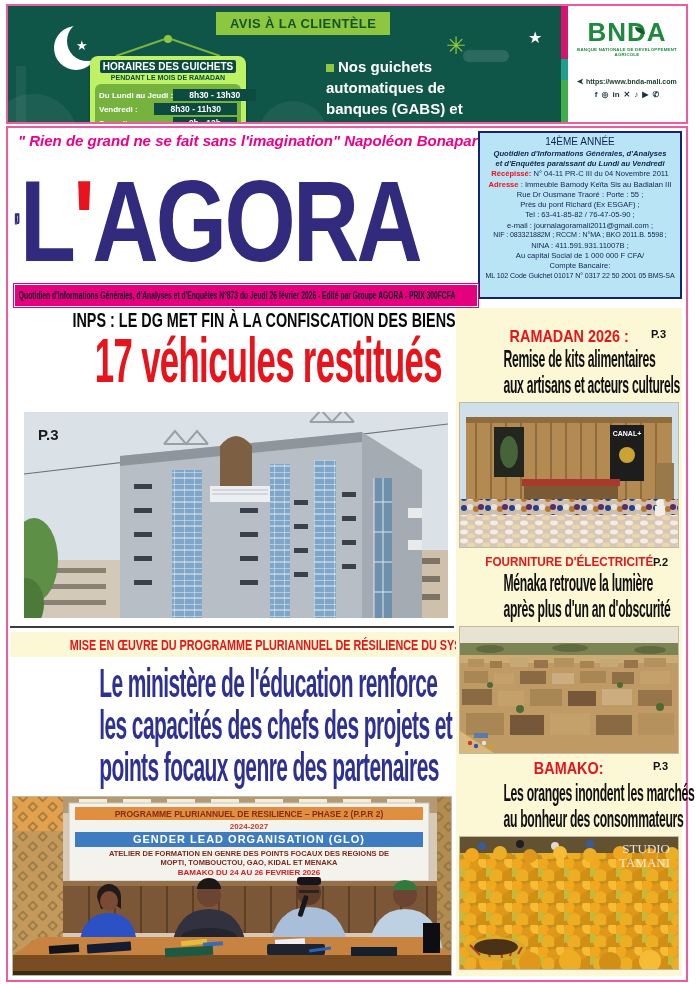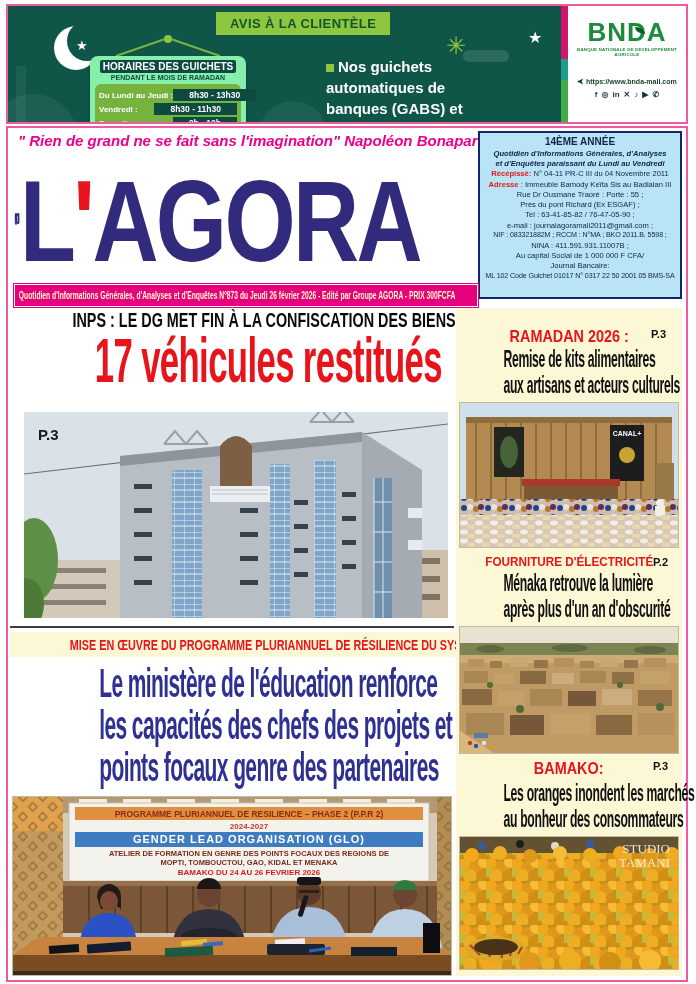--- a/index.html
+++ b/index.html
@@ -15,21 +15,21 @@
   .crescent{position:absolute;left:46px;top:20px;width:44px;height:44px;}
   .crescent .c1{position:absolute;width:44px;height:44px;border-radius:50%;background:#fff;}
   .crescent .c2{position:absolute;left:13px;top:-5px;width:40px;height:40px;border-radius:50%;background:#0f5649;}
   .crescent .star{position:absolute;left:22px;top:12px;color:#fff;font-size:13px;}
   .sparkle{position:absolute;left:438px;top:26px;color:#8dc63f;font-size:24px;}
   .cloud{position:absolute;left:455px;top:44px;width:46px;height:12px;border-radius:8px;background:rgba(255,255,255,0.12);}
   .star2{position:absolute;left:520px;top:22px;color:#fff;font-size:16px;}
   .avis{position:absolute;top:6px;left:208px;background:#8dc63f;color:#14532d;font-weight:bold;font-size:13px;padding:4px 14px;letter-spacing:.4px;white-space:nowrap;}
   .sign{position:absolute;left:82px;top:28px;width:156px;}
   .hanger{display:block;margin:0 auto;}
-  .board{background:#86efac;border-radius:8px;padding:4px 5px 6px;box-shadow:0 2px 3px rgba(0,0,0,.35);}
+  .board{background:#bef264;border-radius:8px;padding:4px 5px 6px;box-shadow:0 2px 3px rgba(0,0,0,.35);}
   .sign-title{background:#0d4a40;color:#fff;font-weight:bold;font-size:10px;text-align:center;padding:1px 3px;border-radius:2px;width:fit-content;margin:0 auto;white-space:nowrap;}
   .sign-sub{color:#0d4a40;font-weight:bold;font-size:7px;text-align:center;margin:1px 0 3px;white-space:nowrap;}
   .rows{background:#76b33e;border-radius:6px;padding:3px 4px;}
   .h-row{display:flex;justify-content:space-between;align-items:center;margin:2px 0;}
   .h-lab{color:#fff;font-weight:bold;font-size:8px;white-space:nowrap;}
   .h-val{background:#0d4a40;color:#fff;font-weight:bold;font-size:8.5px;padding:1px 16px;white-space:nowrap;}
   .ad-msg{position:absolute;left:318px;top:50px;width:178px;color:#fff;font-weight:bold;font-size:15px;line-height:1.4;}
   .bullet{display:inline-block;width:8px;height:8px;background:#8dc63f;margin-right:4px;}
   .ad-strip{width:7px;display:flex;flex-direction:column;}
   .ad-strip .st1{flex:5;background:#d4146e;}
@@ -43,25 +43,25 @@
   .bnda-url{margin-top:20px;font-size:7px;color:#143c2a;font-weight:bold;text-align:center;white-space:nowrap;}
   .send-icon{display:inline-block;transform:scaleX(-1);font-size:8px;margin-right:2px;}
   .bnda-social{display:flex;justify-content:center;gap:4px;margin-top:4px;font-size:8px;color:#15303f;font-weight:bold;}
   
   .page{position:absolute;top:126px;left:6px;width:678px;height:852px;border:2px solid #ef5ba1;background:#fff;}
   .quote{position:absolute;top:4px;left:10px;font-size:15px;font-weight:bold;font-style:italic;color:#ec008c;white-space:nowrap;}
   .masthead{position:absolute;top:30px;left:6px;width:460px;height:122px;display:flex;align-items:flex-start;}
   .agora{font-size:104px;font-weight:bold;color:#312a7d;line-height:1;letter-spacing:-3px;white-space:nowrap;transform:scale(0.88,1.1);transform-origin:left top;margin-top:6px;}
   .agora .apos{color:#e8131d;}
   .info-box{position:absolute;top:3px;right:4px;width:198px;height:160px;background:#b9e4f6;border:2px solid #15256b;padding:2px 1px;text-align:center;color:#10224e;font-size:7.6px;line-height:1.36;}
-  .ib-title{font-size:10px;font-weight:bold;}
+  .ib-title{font-size:10px;font-weight:normal;}
   .ib-em{font-weight:bold;font-style:italic;}
   .redlbl{color:#e8131d;font-weight:bold;}
   .tight{font-size:7.1px;letter-spacing:-.1px;}
-  .issue-bar{position:absolute;top:156px;left:6px;width:462px;height:21px;background:#e5007d;border:1px solid #fff;outline:1px solid #e5007d;color:#fef9c3;overflow:hidden;}
+  .issue-bar{position:absolute;top:156px;left:6px;width:462px;height:21px;background:#e5007d;border:1px solid #fff;outline:1px solid #e5007d;color:#0f172a;overflow:hidden;}
   .issue-bar span{display:inline-block;white-space:nowrap;font-weight:bold;font-size:10.5px;line-height:19px;transform:scaleX(0.64);transform-origin:left center;padding-left:6px;}
   .left-col{position:absolute;top:180px;left:2px;width:446px;height:668px;}
   .right-col{position:absolute;top:180px;left:448px;width:226px;height:668px;background:#fcf7d4;}
   .cond{display:inline-block;white-space:nowrap;}
   .inps{position:absolute;top:0;width:100%;text-align:center;font-weight:bold;font-size:20px;color:#0a0a0a;white-space:nowrap;transform:scale(0.72,1.05);transform-origin:center top;}
   .h-red{position:absolute;top:16px;width:100%;text-align:center;font-weight:bold;font-size:56px;color:#e8141b;white-space:nowrap;transform:scale(0.62,1.12);transform-origin:center top;letter-spacing:-1px;}
   .photo-building{position:absolute;top:104px;left:14px;width:424px;height:206px;}
   .divider{position:absolute;top:318px;left:0;width:444px;border-top:2px solid #3c3c3c;}
   .edu-kicker{position:absolute;top:324px;width:100%;background:#fcf7d4;padding:4px 0 3px;text-align:center;}
   .edu-kicker .cond{font-weight:bold;font-size:13.5px;color:#e8141b;transform:scale(0.8,1.05);}
@@ -169,21 +169,21 @@
     <div class="ib-em">et d'Enquêtes paraissant du Lundi au Vendredi</div>
     <div><span class="redlbl">Récépissé:</span><span> N° 04-11 PR-C III du 04 Novembre 2011</span></div>
     <div><span class="redlbl">Adresse</span><span> : Immeuble Bamody Keïta Sis au Badialan III</span></div>
     <div>Rue Dr Ousmane Traoré : Porte : 55 ;</div>
     <div>Près du pont Richard (Ex ESGAF) ;</div>
     <div>Tel : 63-41-85-82 / 76-47-05-90 ;</div>
     <div>e-mail : journalagoramali2011@gmail.com ;</div>
     <div class="tight">NIF : 083321882M ; RCCM : N°MA ; BKO 2011.B. 5598 ;</div>
     <div>NINA : 411.591.931.11007B ;</div>
     <div>Au capital Social de 1 000 000 F CFA/</div>
-    <div>Journal Bancaire:</div>
+    <div>Compte Bancaire:</div>
     <div class="tight">ML 102 Code Guichet 01017 N° 0317 22 50 2001 05 BMS-SA</div>
   </div>
 
   <div class="issue-bar"><span>Quotidien d'Informations Générales, d'Analyses et d'Enquêtes N°873 du Jeudi 26 février 2026 - Edité par Groupe AGORA - PRIX 300FCFA</span></div>
 
   <div class="left-col">
     <div class="inps">INPS : LE DG MET FIN À LA CONFISCATION DES BIENS MEUBLES</div>
     <div class="h-red">17 véhicules restitués</div>
 
     <svg class="photo-building" viewBox="0 0 424 206">

